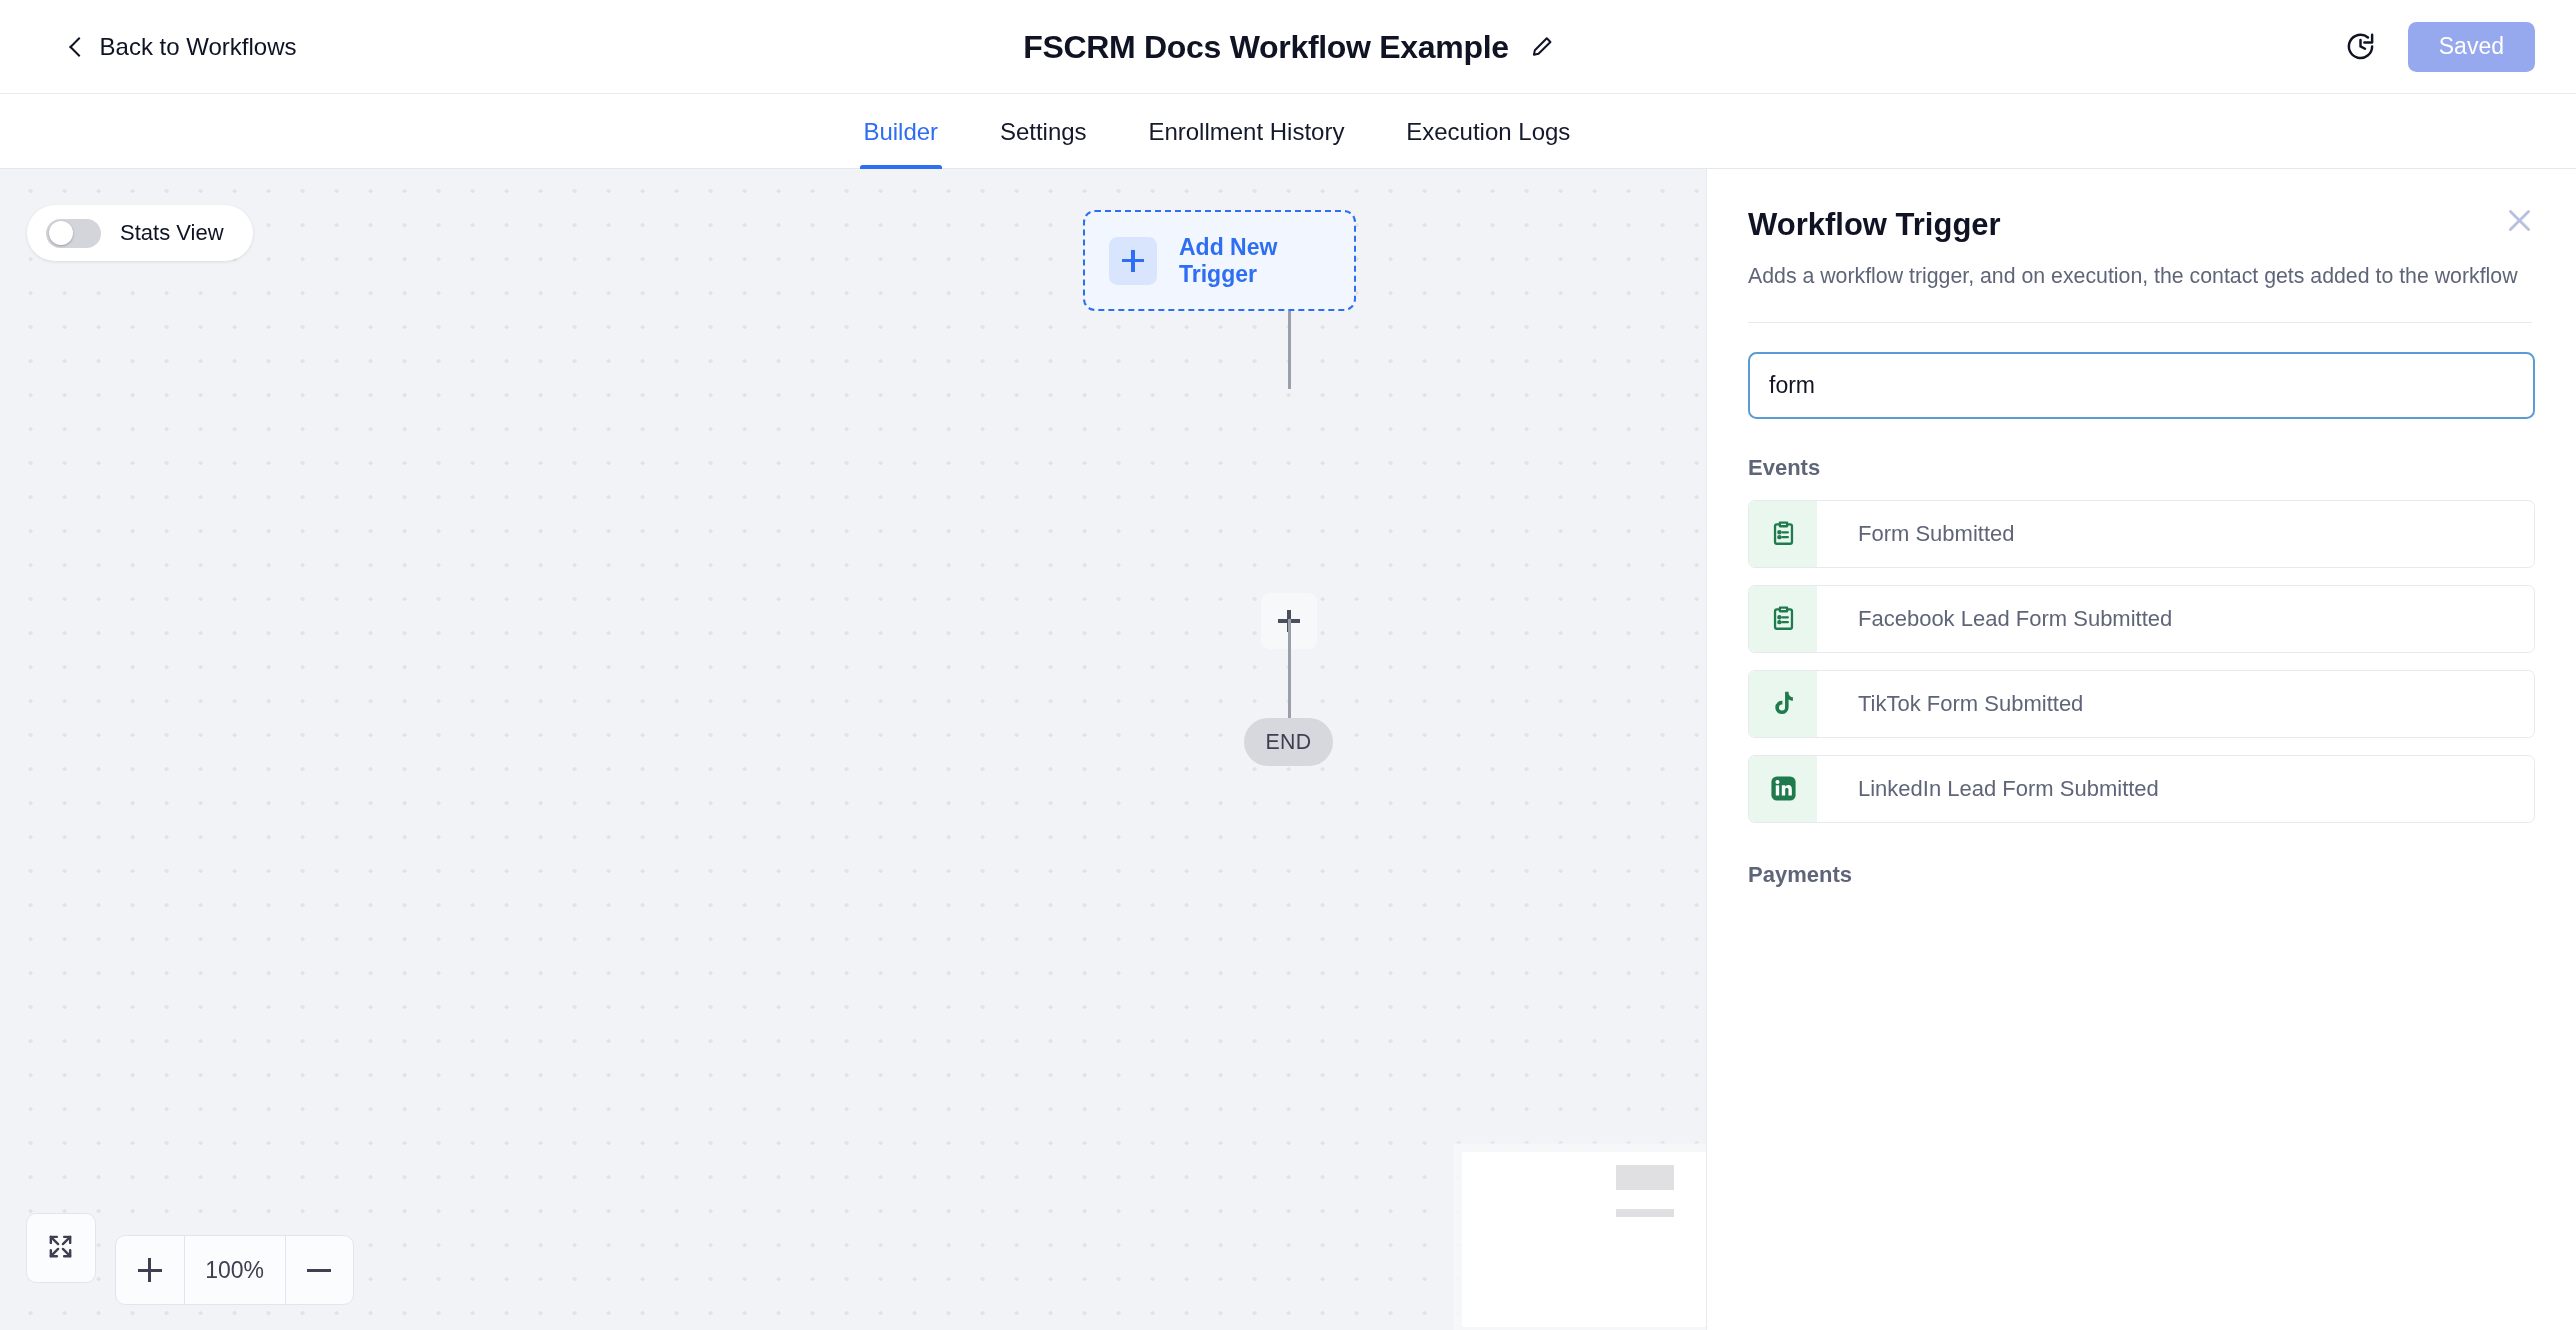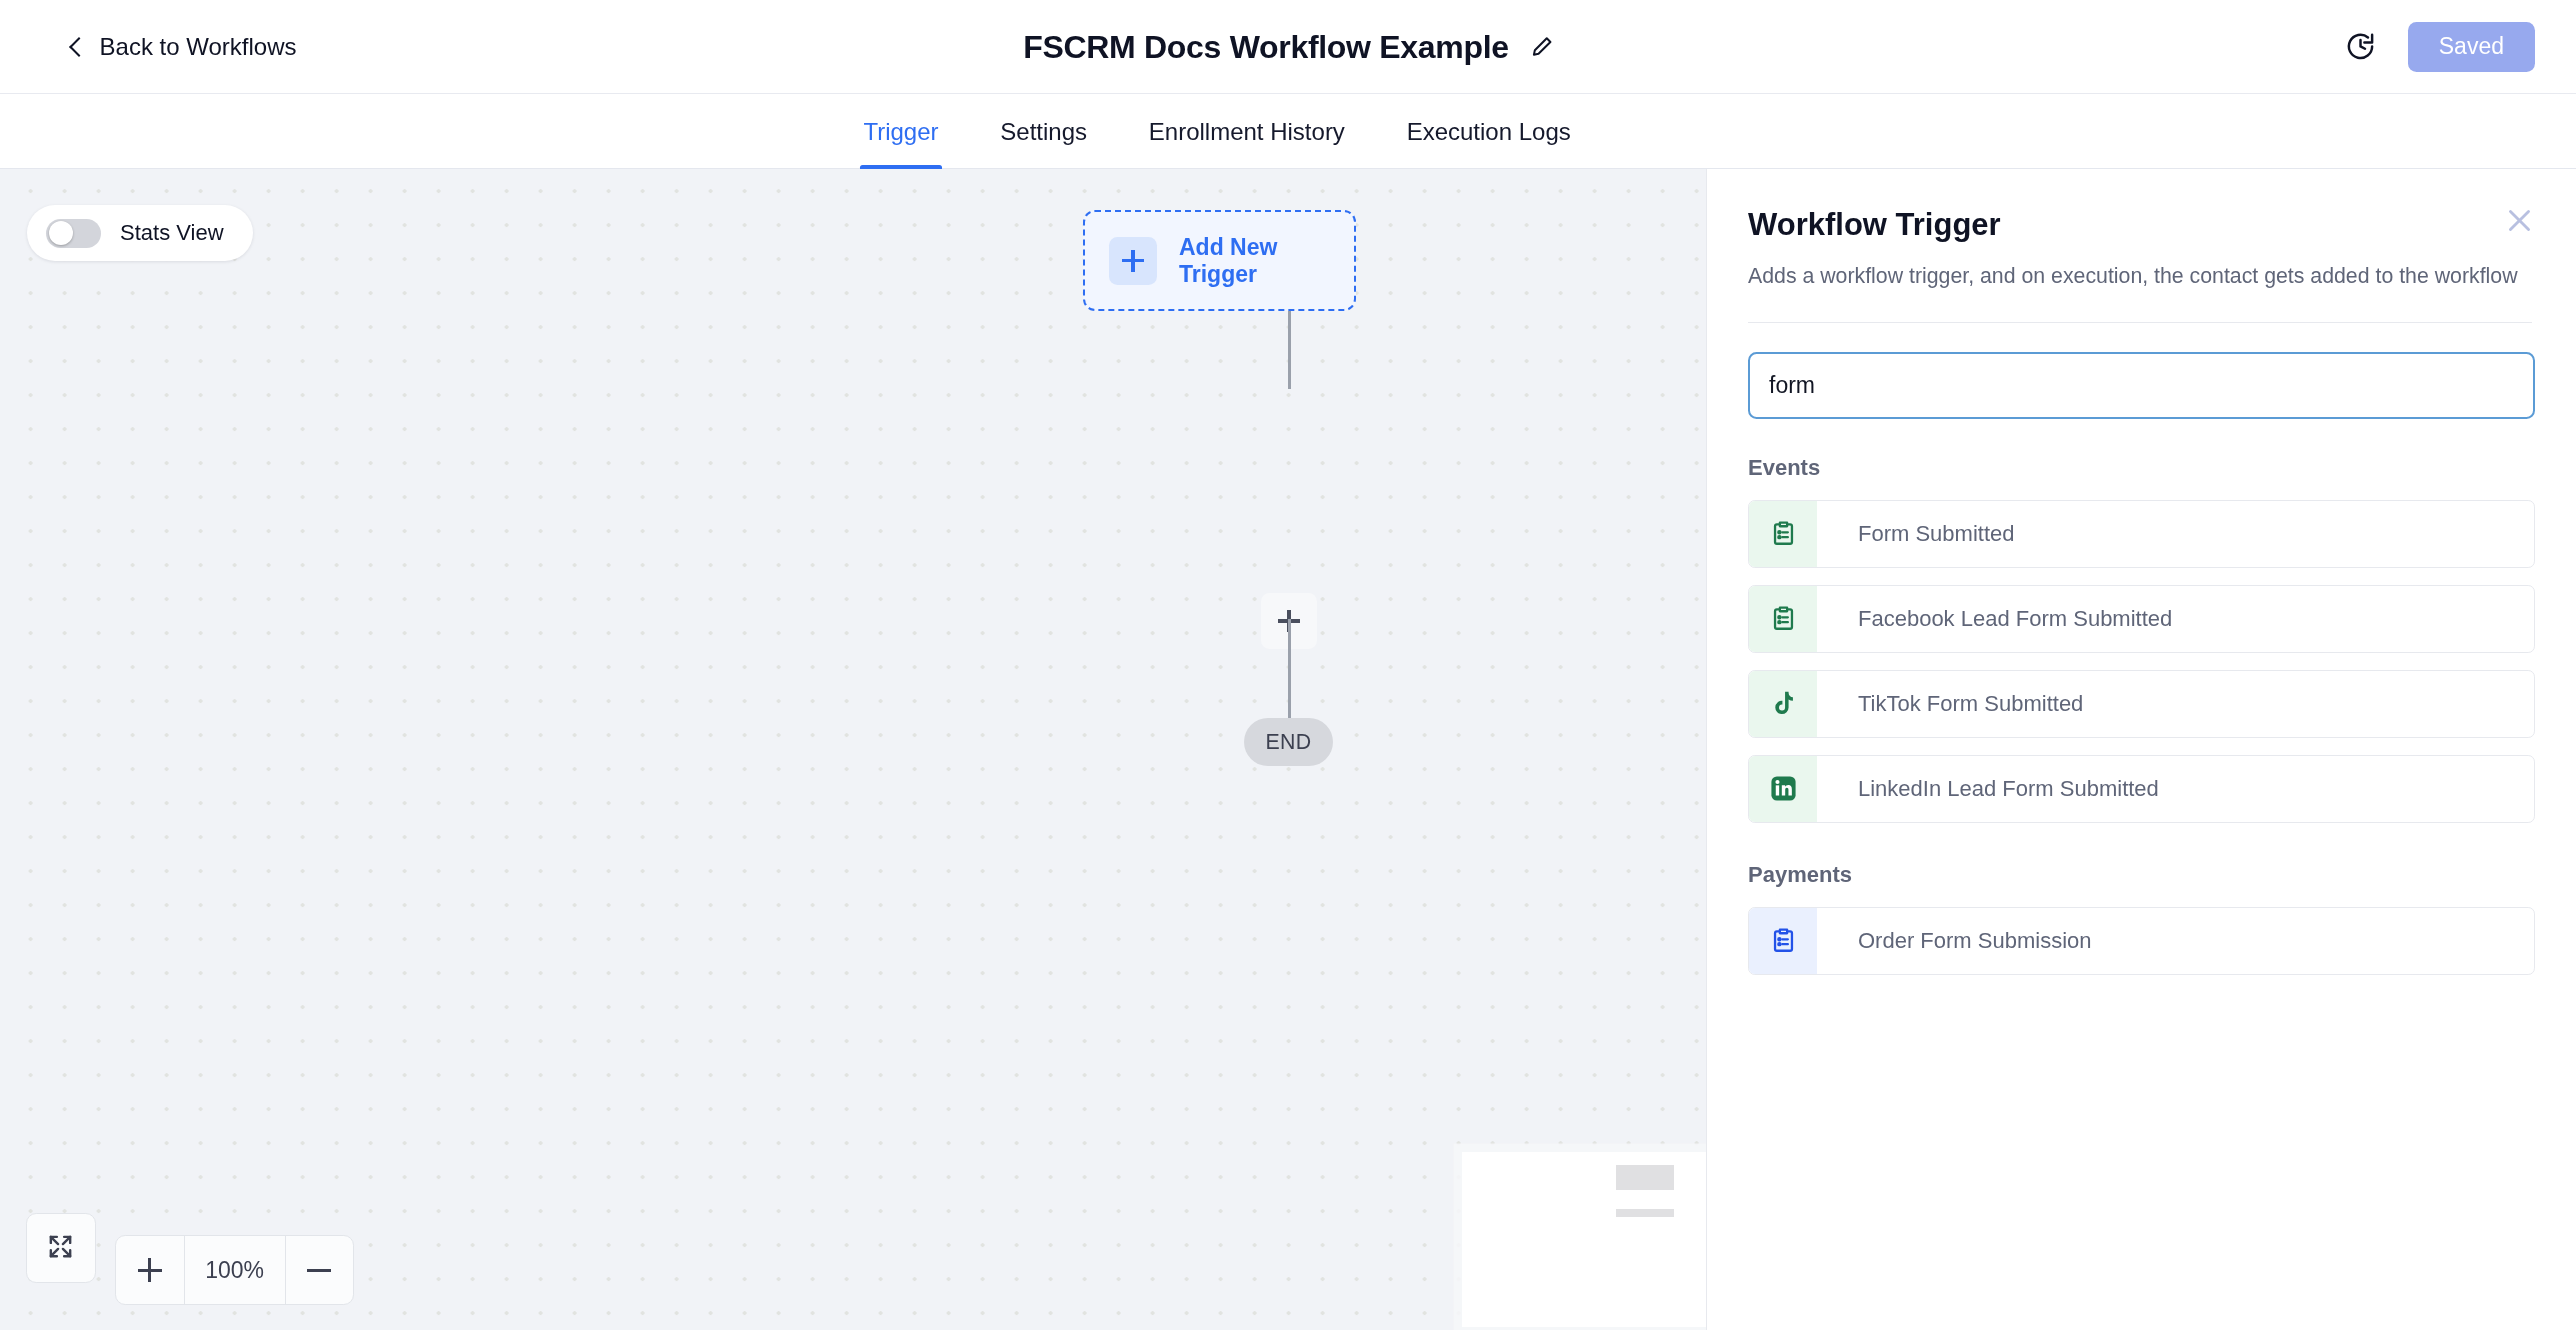--- a/index.html
+++ b/index.html
@@ -294,21 +294,21 @@
         <polyline points="21 3 21 9 15 9"></polyline>
         <polyline points="12 7 12 12 15.5 13.8"></polyline>
       </svg>
     </span>
     <button class="saved-btn">Saved</button>
   </div>
 </div>
 
 <div class="tabbar">
   <div class="tabs">
-    <div class="tab active">Trigger</div>
+    <div class="tab active">Builder</div>
     <div class="tab">Settings</div>
     <div class="tab">Enrollment History</div>
     <div class="tab">Execution Logs</div>
   </div>
 
 </div>
 
 <div class="canvas">
 
   <div class="stats-pill">
@@ -436,29 +436,16 @@
           <rect x="5.6" y="9.4" width="2.8" height="8.4" fill="#fff"></rect>
           <circle cx="7" cy="6.6" r="1.7" fill="#fff"></circle>
           <path d="M10.6 9.4h2.7v1.2c.45-.8 1.45-1.45 2.7-1.45 2.15 0 2.9 1.35 2.9 3.5v5.15h-2.8v-4.6c0-1.1-.4-1.75-1.35-1.75-.85 0-1.35.57-1.35 1.75v4.6h-2.8z" fill="#fff"></path>
         </svg>
       </div>
       <div class="item-label">LinkedIn Lead Form Submitted</div>
     </div>
 
     <div class="group-title pay">Payments</div>
 
-    <div class="item-row">
-      <div class="item-icon blue">
-        <svg width="29" height="29" viewBox="0 0 24 24" fill="none" stroke="#2352e8" stroke-width="1.9" stroke-linecap="round" stroke-linejoin="round">
-          <path d="M9 3h6v3H9z"></path>
-          <path d="M15 4.5h2.5A1.5 1.5 0 0 1 19 6v13a1.5 1.5 0 0 1-1.5 1.5h-11A1.5 1.5 0 0 1 5 19V6a1.5 1.5 0 0 1 1.5-1.5H9"></path>
-          <circle cx="8.6" cy="11" r=".9" fill="#2352e8"></circle>
-            <line x1="11" y1="11" x2="15.6" y2="11"></line>
-          <circle cx="8.6" cy="15" r=".9" fill="#2352e8"></circle>
-            <line x1="11" y1="15" x2="15.6" y2="15"></line>
-        </svg>
-      </div>
-      <div class="item-label">Order Form Submission</div>
-    </div>
 
   </div>
 </div>
 
 
 </body></html>

